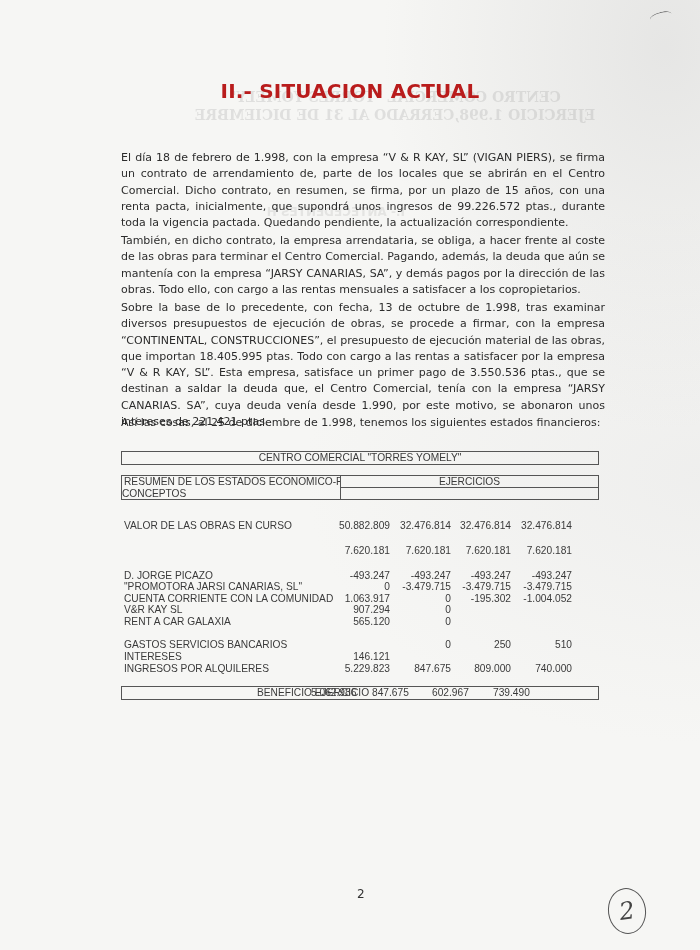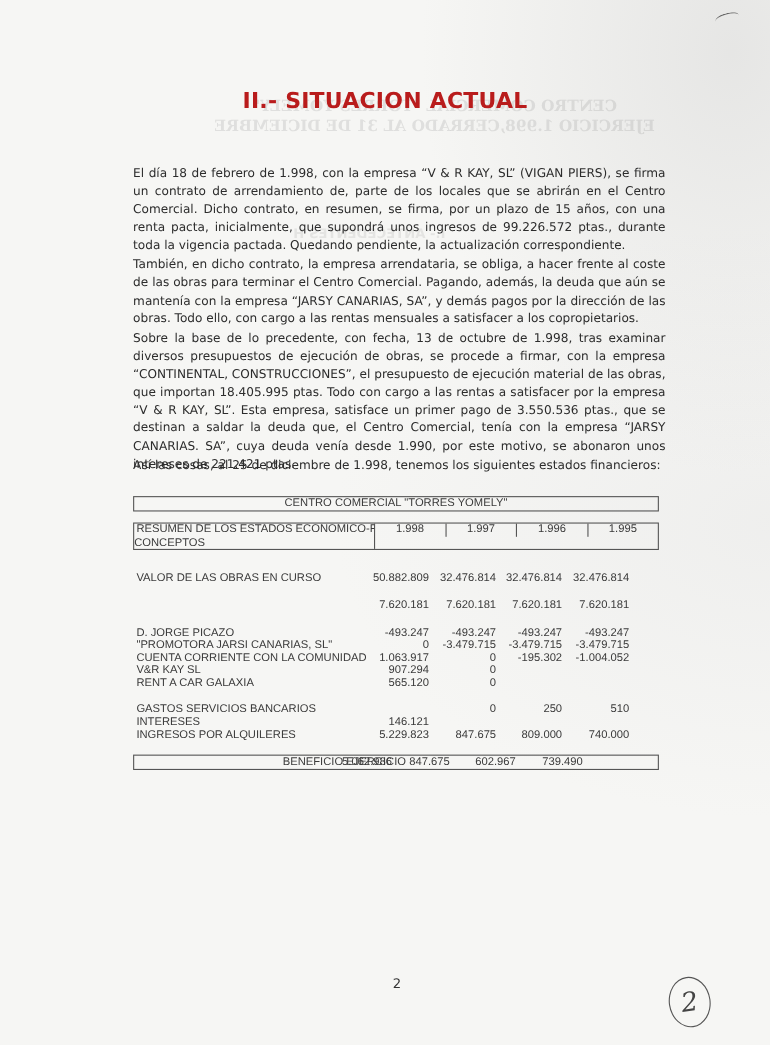--- a/index.html
+++ b/index.html
@@ -100,26 +100,21 @@
 <div class="para" style="top:415px">Así las cosas, al 25 de diciembre de 1.998, tenemos los siguientes estados financieros:</div>
 
 <div class="box-title tbl-font">CENTRO COMERCIAL "TORRES YOMELY"</div>
 
 <div class="hdr tbl-font">
   <div class="left">
     <div class="r1">RESUMEN DE LOS  ESTADOS ECONOMICO-FI</div>
     <div class="r2">CONCEPTOS</div>
   </div>
   <div class="right">
-    <div class="years">
-      <div>1.998</div>
-      <div>1.997</div>
-      <div>1.996</div>
-      <div>1.995</div>
-    </div>
+    <div class="ej">EJERCICIOS</div>
   </div>
 </div>
 
 <div id="rows">
     <div class="row tbl-font" style="top: 520px;">
       <span class="lbl">VALOR DE LAS OBRAS EN CURSO</span>
       <span class="v v0">50.882.809</span>
       <span class="v v1">32.476.814</span>
       <span class="v v2">32.476.814</span>
       <span class="v v3">32.476.814</span>

